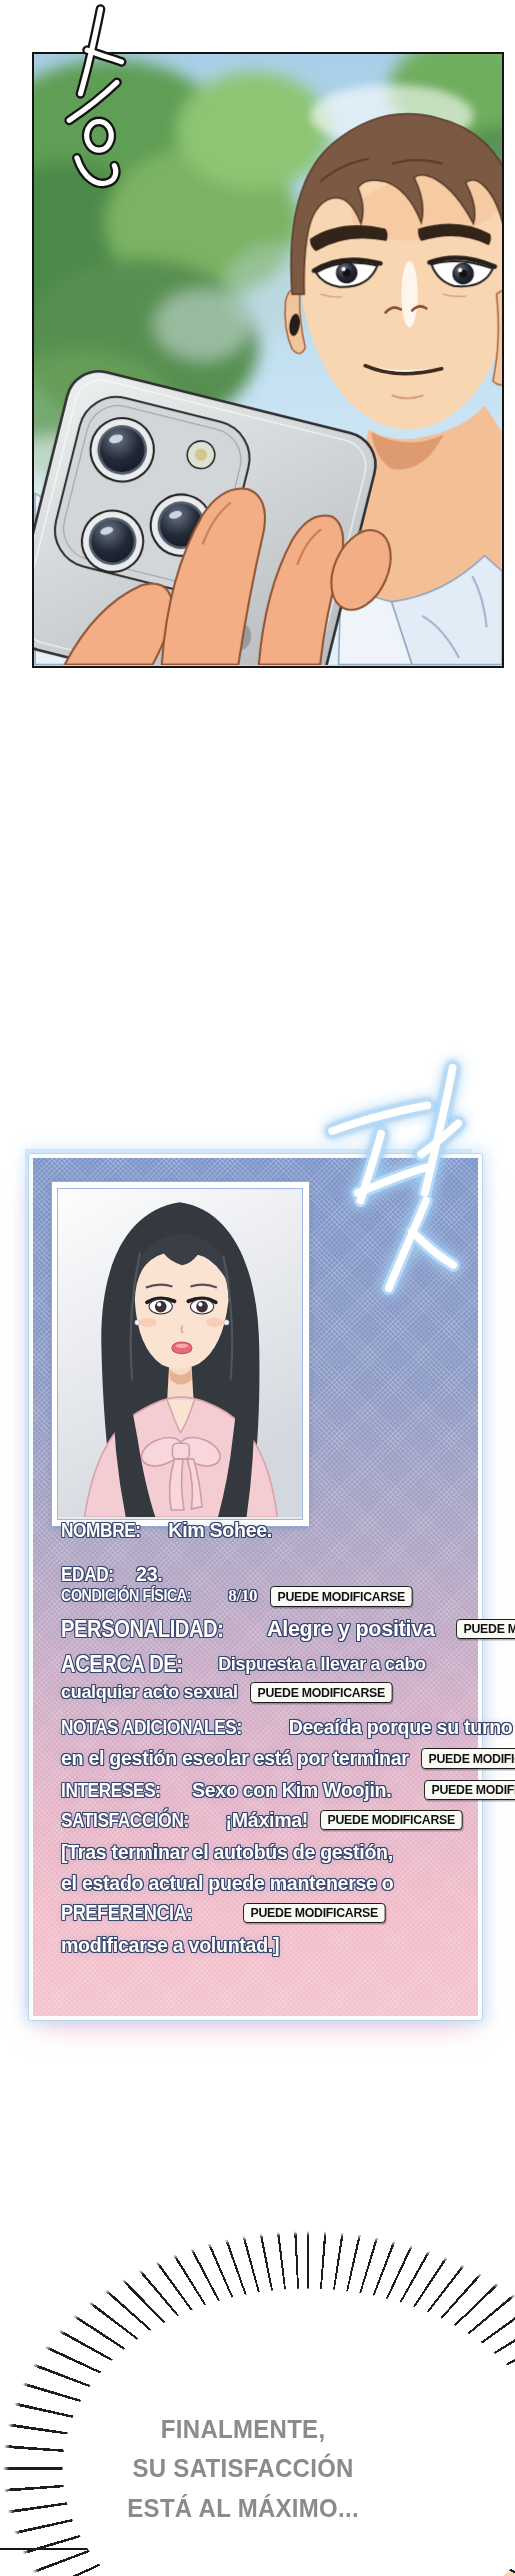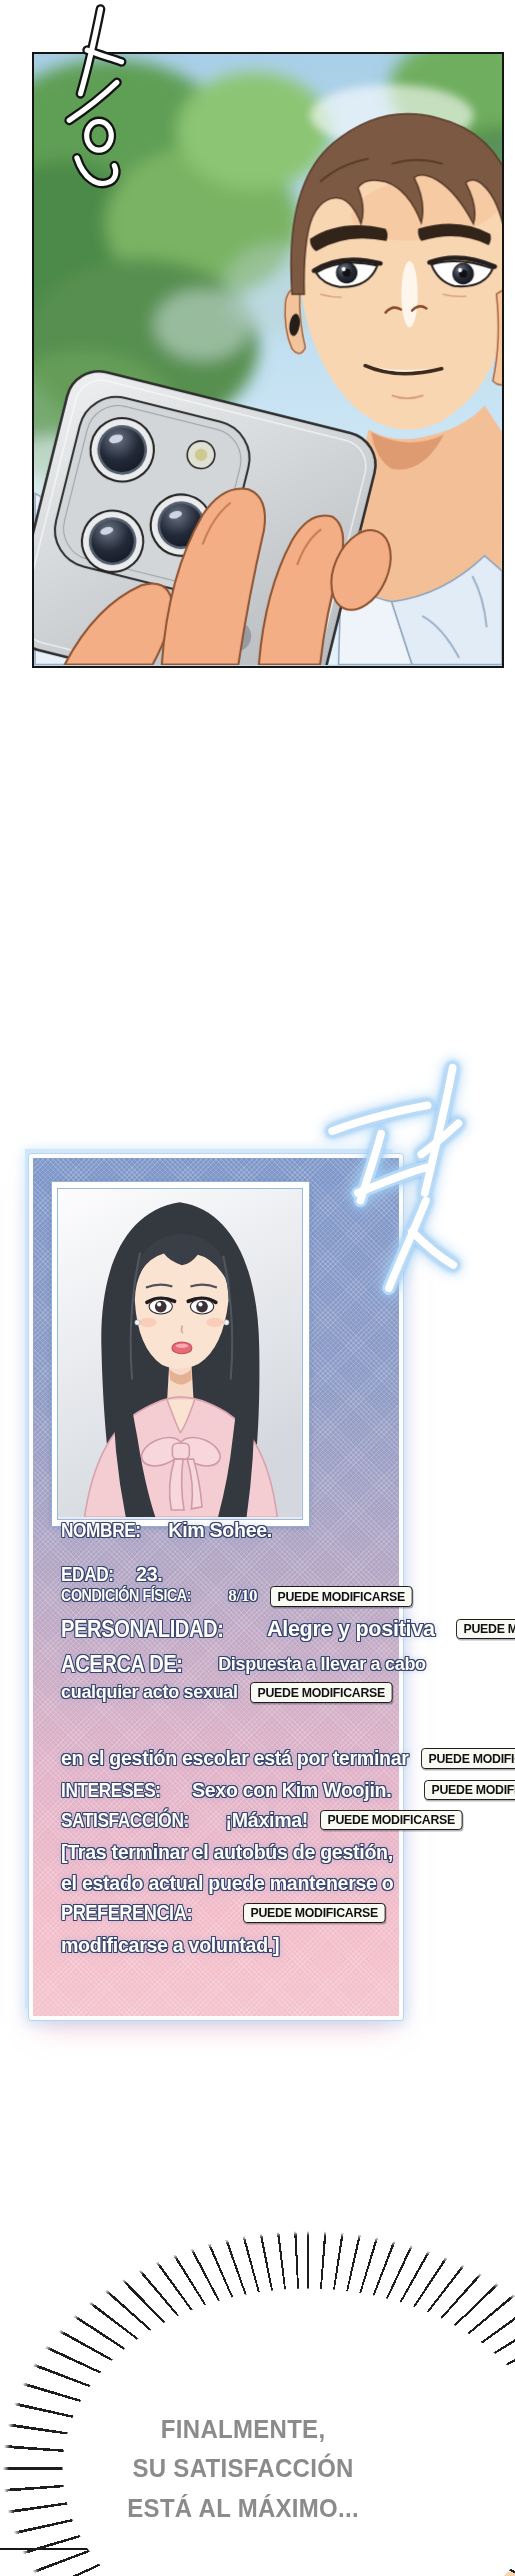--- a/index.html
+++ b/index.html
@@ -9,21 +9,21 @@
 
   
   #panel1{left:32px;top:52px;width:472px;height:616px;border:2.1px solid #141414;
           box-sizing:border-box;background:#bcdcee;z-index:1;}
   #panel1 svg{position:absolute;inset:0;}
   #sfx-seuk{left:41px;top:1px;width:118px;height:206px;z-index:3;}
   #panel3-top-border{left:0;top:2548px;width:515px;height:2.1px;background:#161616;z-index:1;}
   #panel3-art{left:0;top:2550px;width:515px;height:548px;z-index:1;}
 
   
-  #card{left:29px;top:1154px;width:374px;height:866px;box-sizing:border-box;
+  #card{left:29px;top:1154px;width:453px;height:866px;box-sizing:border-box;
         border:4.6px solid #fdfdfd;border-radius:3.1px;z-index:1;
         background:
           repeating-linear-gradient(45deg, rgba(255,255,255,.16) 0 1px, transparent 1px 3.6px),
           repeating-linear-gradient(-45deg, rgba(255,255,255,.16) 0 1px, transparent 1px 3.6px),
           linear-gradient(180deg,#7e97c9 0%,#8d9bc6 26%,#b3a6c4 48%,#e2b3c8 72%,#f2bcc9 88%,#f4c3ce 100%);
         box-shadow:0 0 0 1px #b9d6ef, -7.2px -8.2px 0 -3.1px rgba(205,230,250,.95),
                    0 0 13.4px 3.1px rgba(160,205,245,.5), 0 17.5px 28px -11.3px rgba(244,170,195,.6);}
   #sfx-pat{left:309px;top:1051px;width:206px;height:289px;z-index:2;}
 
   #photo-frame{left:18.5px;top:24px;width:257px;height:344px;background:#fff;
@@ -280,20 +280,24 @@
       <span class="badge" style="margin-left:9.3px">PUEDE MODIFICARSE</span>
     </div>
     <div class="row" style="top:492px">
       <span class="lbl sz-l">ACERCA DE:</span>
       <span class="val v-s2">Dispuesta a llevar a cabo</span>
     </div>
     <div class="row" style="top:524px">
       <span class="val v-s2">cualquier acto sexual</span>
       <span class="badge">PUEDE MODIFICARSE</span>
     </div>
+    <div class="row" style="top:557px">
+      <span class="lbl sz-m">NOTAS ADICIONALES:</span>
+      <span class="val v-m">Decaída porque su turno</span>
+    </div>
     <div class="row" style="top:589px">
       <span class="val v-m">en el gestión escolar está por terminar</span>
       <span class="badge">PUEDE MODIFICARSE</span>
     </div>
     <div class="row" style="top:620px">
       <span class="lbl sz-m">INTERESES:</span>
       <span class="val v-m">Sexo con Kim Woojin.</span>
       <span class="badge" style="margin-left:20.6px">PUEDE MODIFICARSE</span>
     </div>
     <div class="row" style="top:650px">

